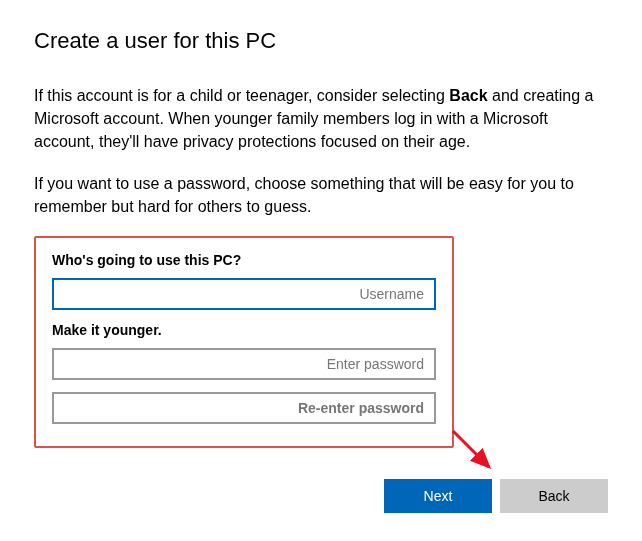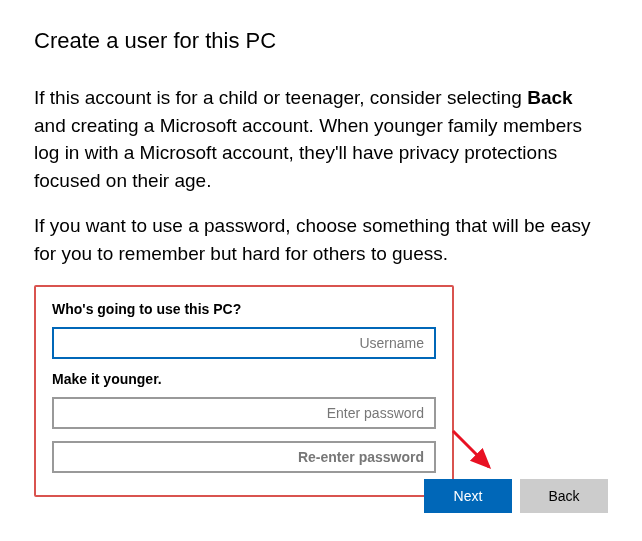--- a/index.html
+++ b/index.html
@@ -11,21 +11,21 @@
       padding: 28px 34px;
       color: #000;
       position: relative;
     }
     .title {
       font-size: 22px;
       font-weight: 400;
       margin-bottom: 30px;
     }
     .desc {
-      font-size: 19px;
+      font-size: 16px;
       line-height: 1.45;
       margin-bottom: 18px;
     }
     .desc .bold { font-weight: 700; }
     .form-frame {
       border: 2px solid #d9534f;
       padding: 14px 16px 18px 16px;
       width: 420px;
       border-radius: 2px;
     }
@@ -51,21 +51,21 @@
     .field.focused { border-color: #0067b8; }
     .field:last-child { margin-bottom: 4px; font-weight: bold; }
     .buttons {
       position: absolute;
       right: 34px;
       bottom: 28px;
       display: flex;
       gap: 8px;
     }
     .btn {
-      width: 88px;
+      width: 108px;
       height: 34px;
       border: none;
       font-size: 14px;
       font-family: inherit;
       cursor: pointer;
     }
     .btn-primary { background: #0067b8; color: #fff; }
     .btn-secondary { background: #ccc; color: #000; }
     .arrow-annotation {
       position: absolute;

